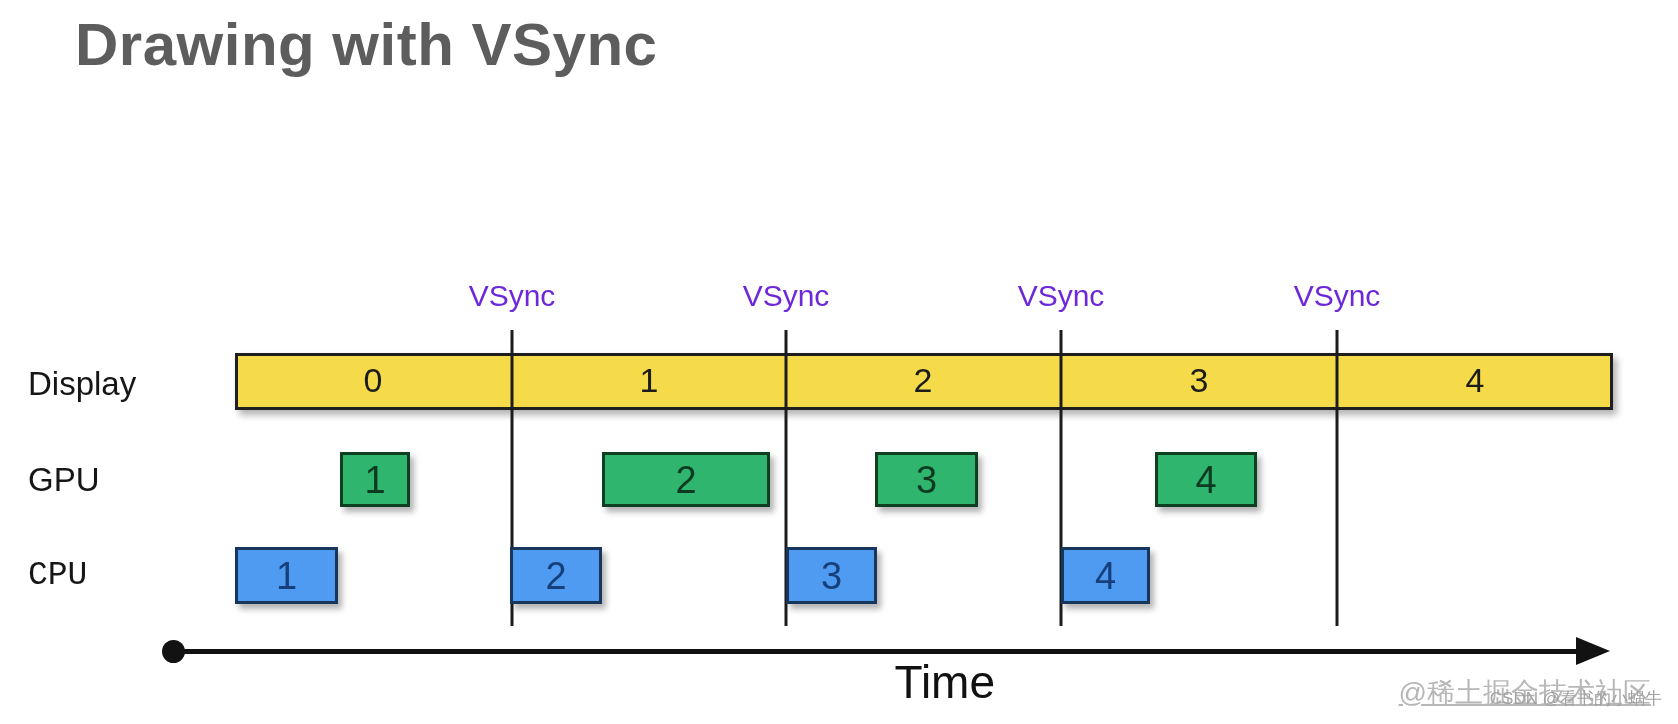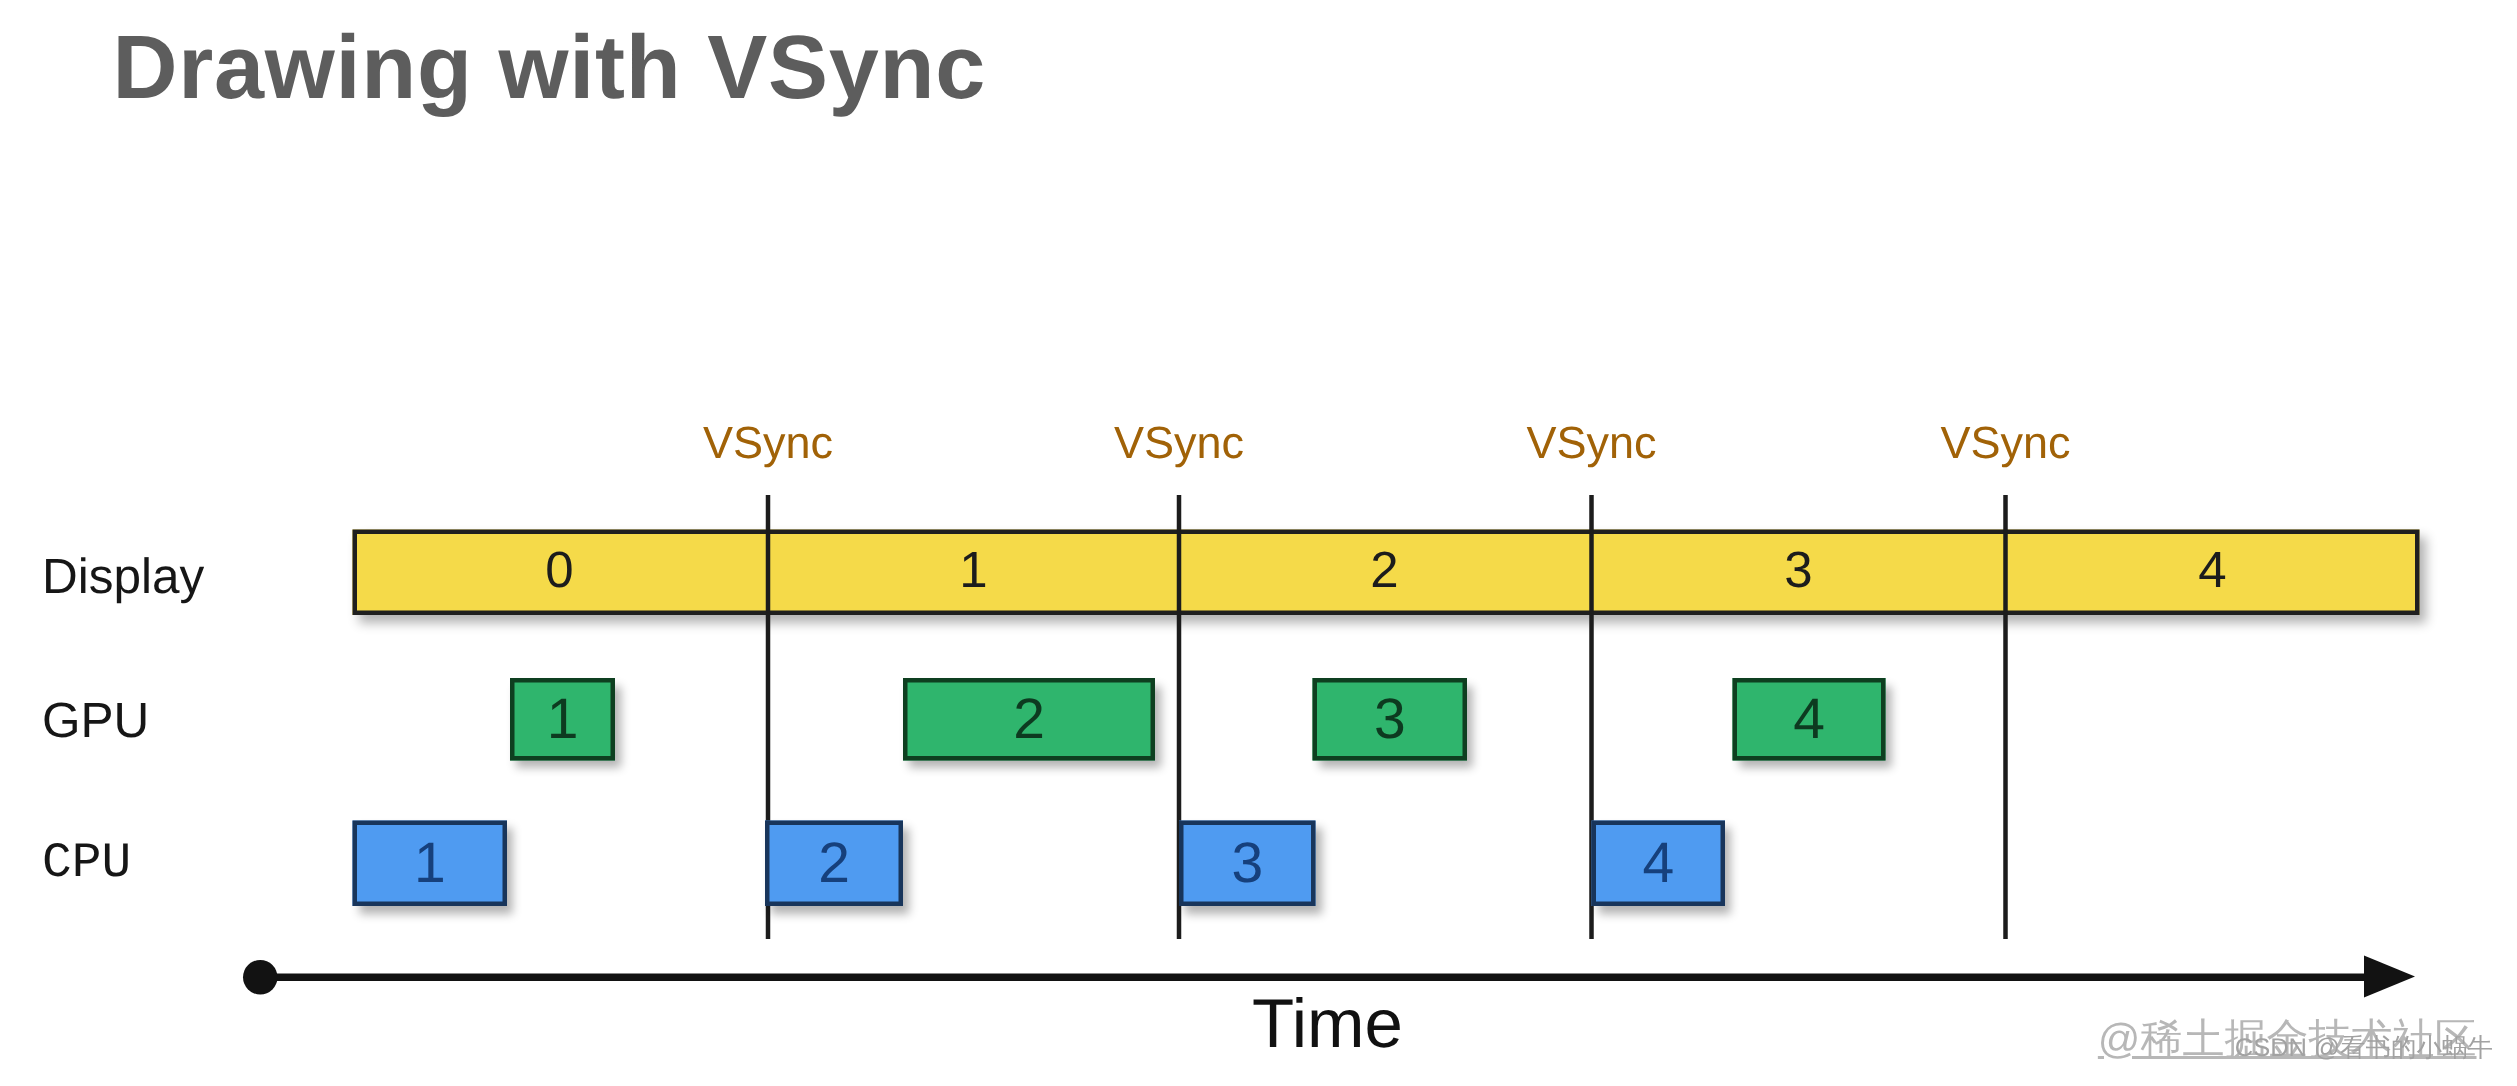--- a/index.html
+++ b/index.html
@@ -14,21 +14,21 @@
   }
   .row-label{
     position:absolute;left:28px;font-size:33px;line-height:1;color:#161616;
   }
   #label-display{top:367px;}
   #label-gpu{top:463px;}
   #label-cpu{top:559px;font-family:Liberation Mono, monospace;}
 
   .vsync-label{
     position:absolute;top:281px;transform:translateX(-50%);
-    font-size:30px;line-height:1;color:#a16207;white-space:nowrap;z-index:4;
+    font-size:30px;line-height:1;color:#6d28d9;white-space:nowrap;z-index:4;
   }
   .vsync-line{
     position:absolute;top:330px;height:296px;width:3px;
     transform:translateX(-50%);
     background:#1c1c1c;z-index:2;
   }
 
   .display-bar{
     position:absolute;left:235px;top:353px;width:1378px;height:57px;
     box-sizing:border-box;border:3px solid #1f1f1f;
@@ -69,21 +69,21 @@
     border-radius:50%;background:#121212;z-index:2;
   }
   .time-arrowhead{
     position:absolute;left:1576px;top:637px;width:0;height:0;
     border-left:34px solid #121212;
     border-top:14px solid transparent;
     border-bottom:14px solid transparent;
     z-index:2;
   }
   .time-label{
-    position:absolute;left:775px;top:659px;width:220px;text-align:center;
+    position:absolute;left:775px;top:659px;width:220px;text-align:right;
     font-size:46px;line-height:1;color:#111111;
   }
 
   .watermark{
     position:absolute;white-space:nowrap;line-height:1;z-index:5;
   }
   #watermark-1{right:27px;top:679px;font-size:28px;color:var(--watermark1,#b7b7b7);text-decoration:underline;}
   #watermark-2{right:16px;top:690px;font-size:17px;color:var(--watermark2,#a2a2a2);}
 </style>
 </head>

